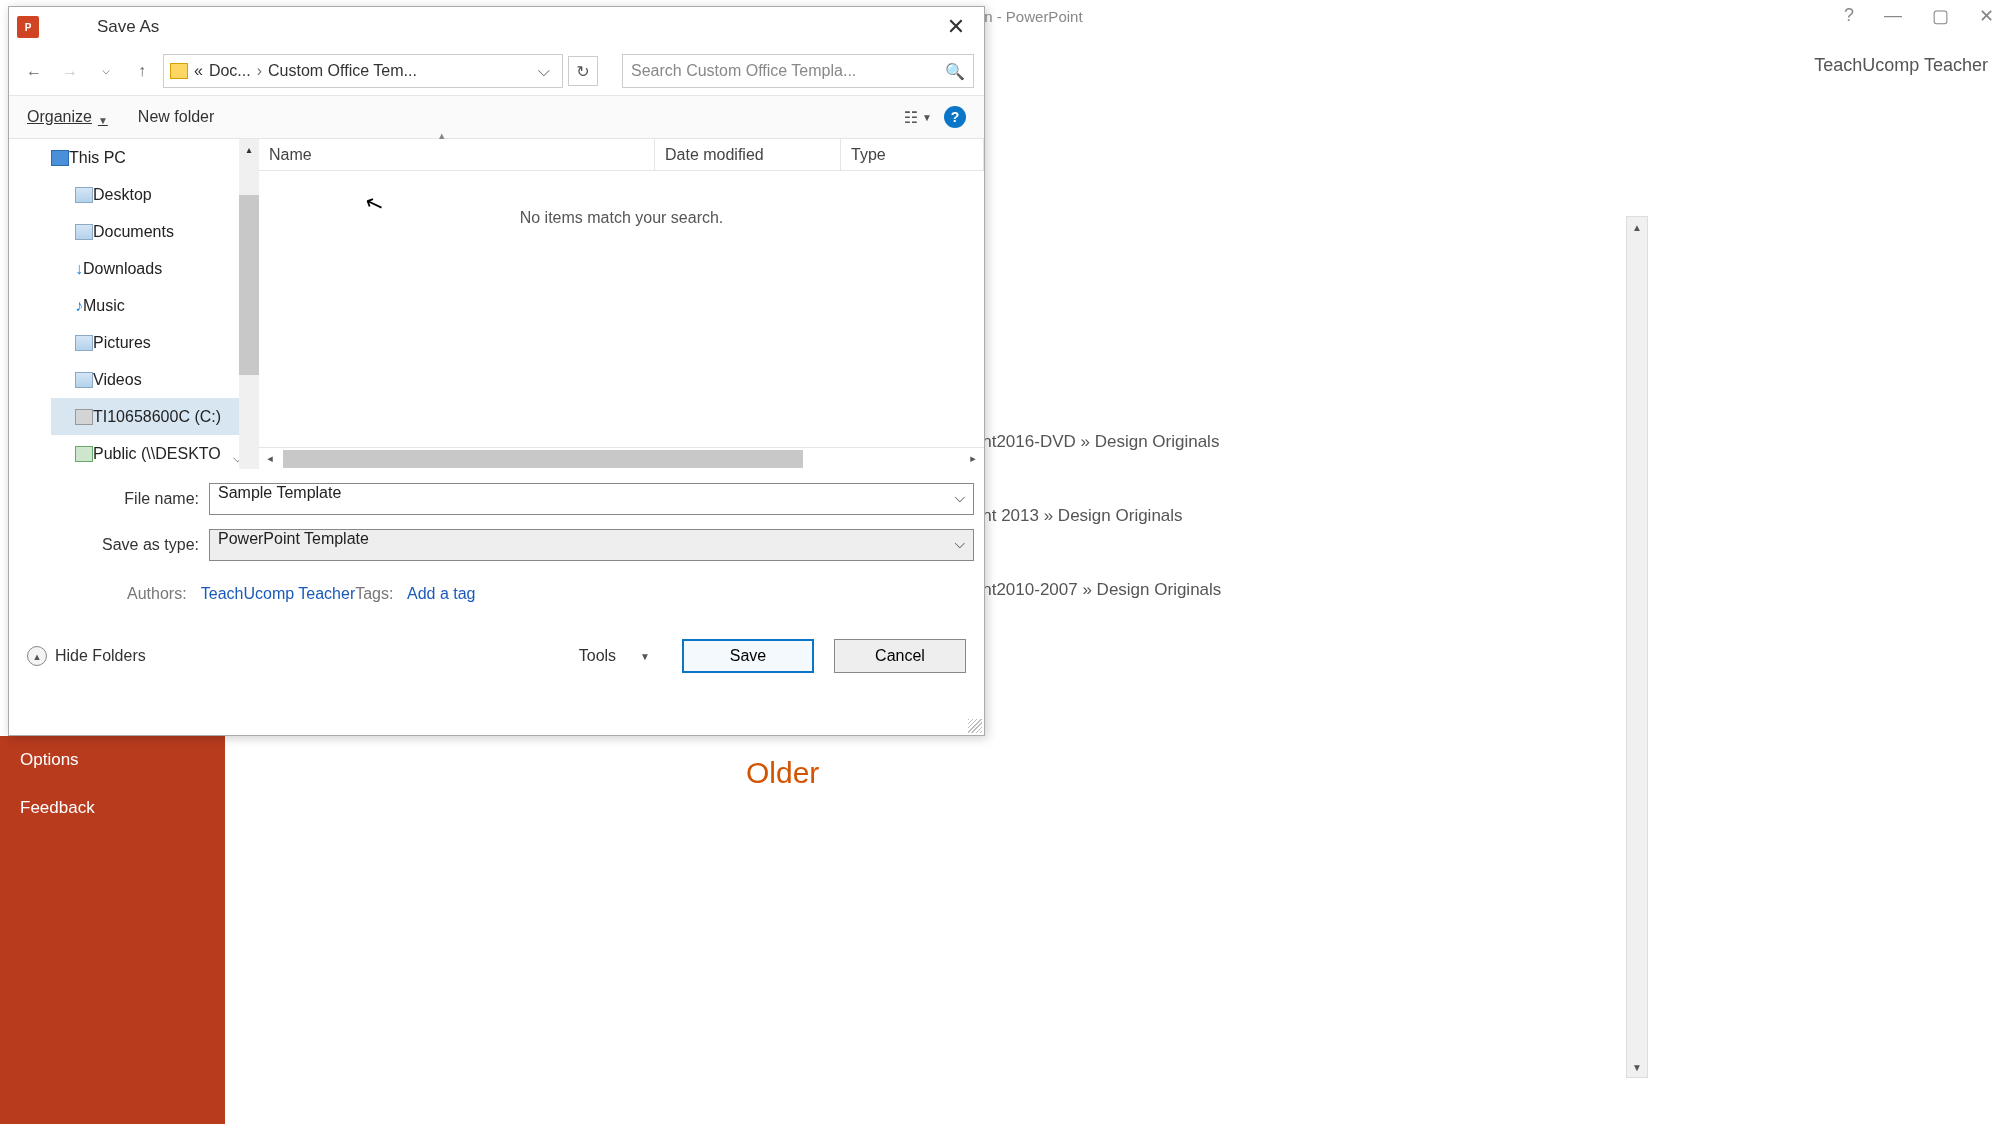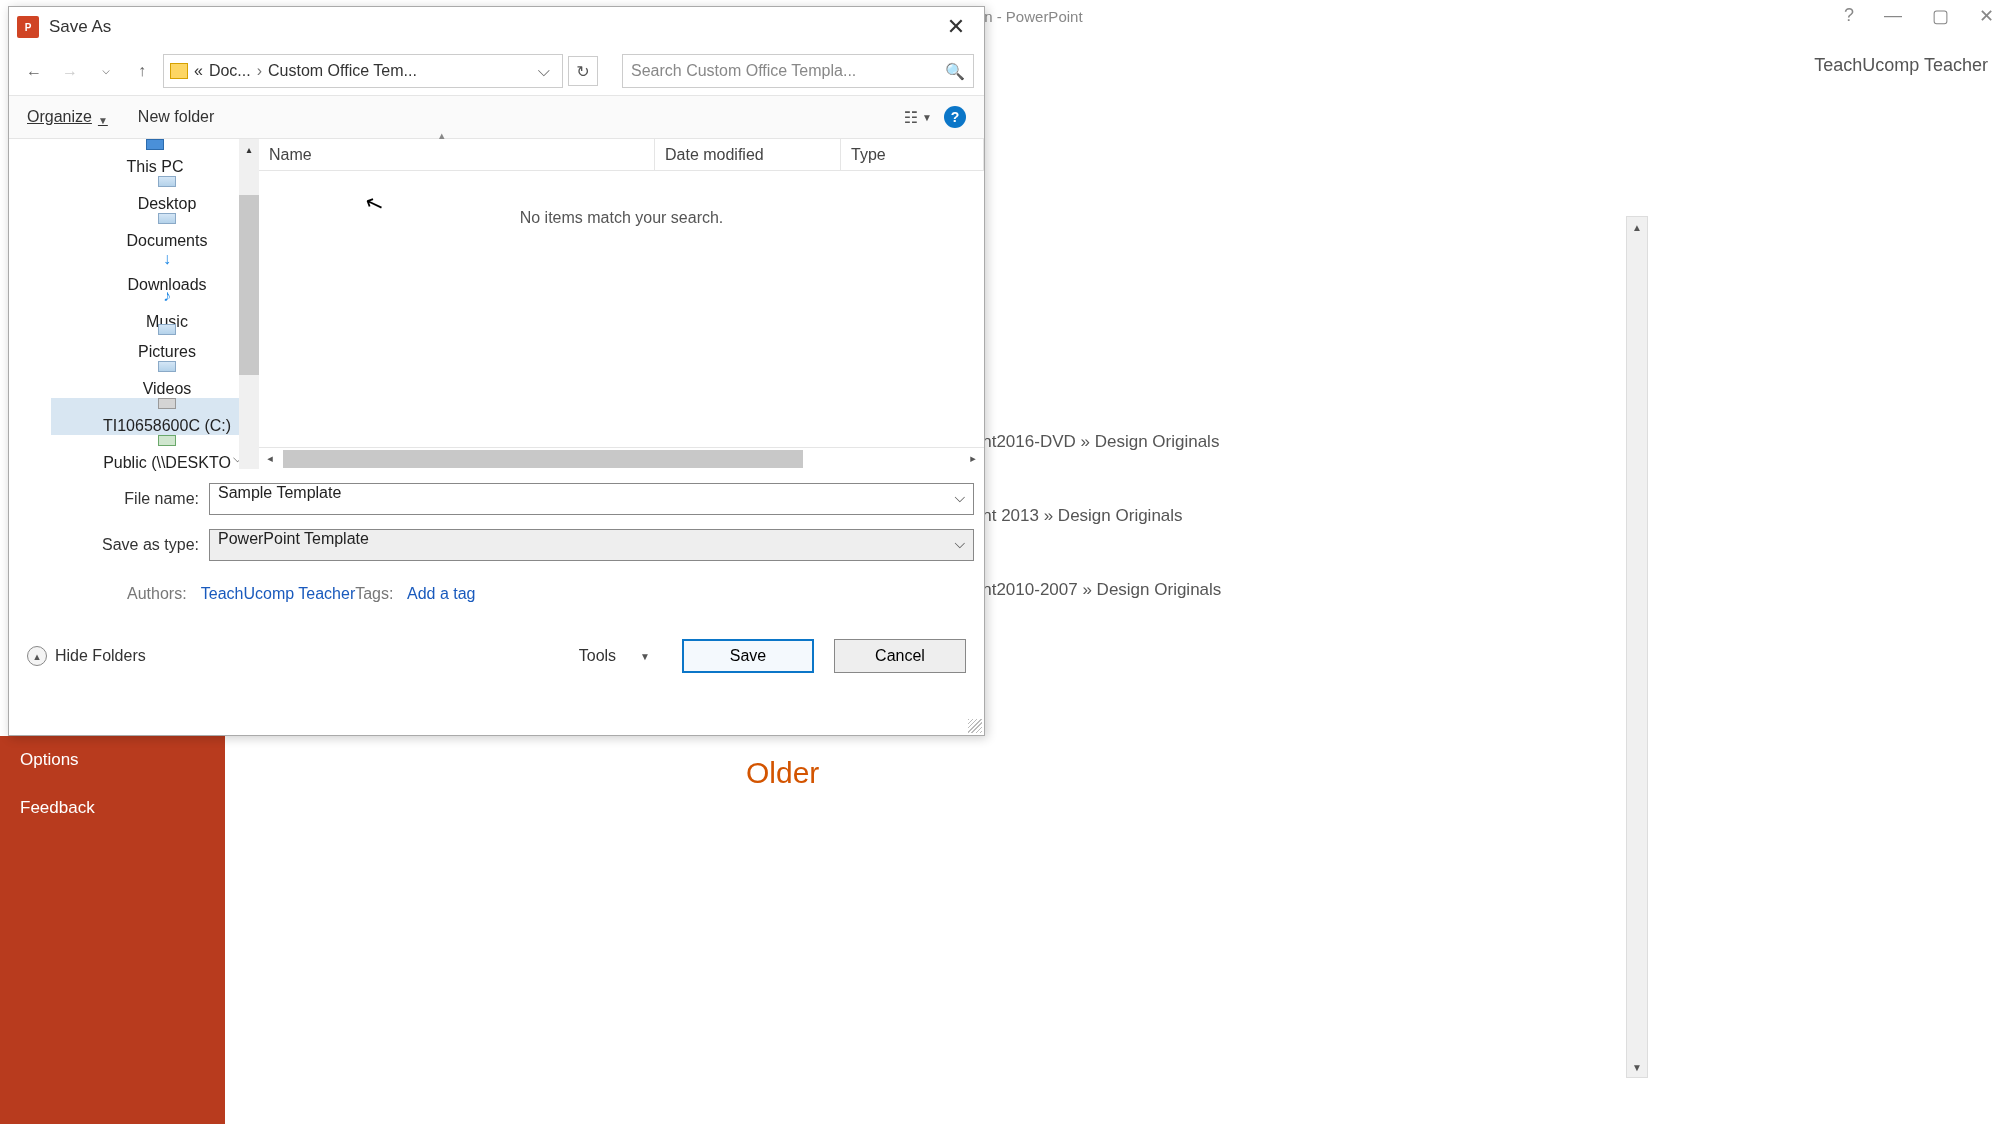--- a/index.html
+++ b/index.html
@@ -20,21 +20,21 @@
 .pp-recent .r-item { margin-bottom: 50px; }
 .scroll-track { position: absolute; left: 1626px; top: 216px; width: 22px; height: 862px; background: #f0f0f0; border: 1px solid #ddd; }
 .scroll-btn { width: 20px; height: 20px; background: #f0f0f0; display:flex; align-items:center; justify-content:center; font-size:10px; color:#555;}
 .scroll-btn.up { position:absolute; top:0; }
 .scroll-btn.down { position:absolute; bottom:0; }
 
 
 .dialog { position: absolute; left: 8px; top: 6px; width: 977px; height: 730px; background: #fff; border: 1px solid #aaa; box-shadow: 2px 2px 10px rgba(0,0,0,0.2); }
 .dlg-titlebar { height: 40px; display: flex; align-items: center; padding: 0 8px; }
 .pp-icon { width: 22px; height: 22px; background: #d04424; margin-right: 10px; display: flex; align-items:center; justify-content:center; color:#fff; font-size:10px; font-weight:bold; border-radius: 2px;}
-.dlg-title { font-size: 17px; color: #333; }
+.dlg-title { font-size: 17px; color: #333; margin-left: 48px; }
 .dlg-close { margin-left: auto; width: 40px; height: 40px; display:flex; align-items:center; justify-content:center; font-size: 22px; color: #333; }
 
 .dlg-navrow { height: 48px; display: flex; align-items: center; padding: 0 10px; gap: 6px; }
 .nav-btn { width: 30px; height: 30px; display:flex; align-items:center; justify-content:center; color:#666; border-radius: 3px; }
 .breadcrumb { flex: 0 0 400px; height: 34px; border: 1px solid #ccc; display:flex; align-items:center; padding: 0 6px; font-size: 16px; color: #333; }
 .bc-folder-icon { width:18px; height:16px; background:#fdd663; border:1px solid #d6a100; margin-right:6px; }
 .bc-sep { margin: 0 6px; color:#777; }
 .bc-drop { margin-left:auto; padding: 0 6px; color:#666; }
 .refresh-btn { width: 30px; height: 30px; border:1px solid #ccc; display:flex; align-items:center; justify-content:center; margin-left:-1px; color:#555;}
 .search-box { flex: 1; height: 34px; border: 1px solid #ccc; margin-left: 18px; display:flex; align-items:center; padding: 0 8px; color:#888; font-size:16px; }
@@ -47,21 +47,21 @@
 .tb-right { margin-left:auto; display:flex; align-items:center; gap:12px; }
 .view-btn { display:flex; align-items:center; gap:4px; color:#555; }
 .help-icon { width:22px; height:22px; border-radius:50%; background:#0b76c8; color:#fff; display:flex; align-items:center; justify-content:center; font-size:14px; font-weight:bold; }
 
 .dlg-body { display:flex; height: 330px; }
 .tree { width: 250px; background:#fff; position:relative; }
 .tree-scroll { width:20px; height:100%; background:#f0f0f0; position:absolute; right:0; top:0; }
 .tree-scroll-thumb { position:absolute; top:56px; width:20px; height:180px; background:#c8c8c8; right:0;}
 .tree-scroll .up { position:absolute; top:0; width:20px; height:20px; display:flex; align-items:center; justify-content:center; font-size:10px; color:#333;}
 .tree ul { list-style:none; padding-left: 42px; }
-.tree li { height: 37px; display:flex; align-items:center; font-size:16px; color:#222; gap:8px;flex-direction:column; }
+.tree li { height: 37px; display:flex; align-items:center; font-size:16px; color:#222; gap:0; }
 .tree li.selected { background:#d8e6f2; }
 .tree .node-icon { width:18px; height:16px; display:inline-block; }
 .icon-pc { background:#4a90d9; border:1px solid #2c6bad; }
 .icon-folder { width:18px; height:14px; border:1px solid #8aa9c7; background:linear-gradient(#d4e6f6,#b4d2ea); }
 .icon-drive { width:18px; height:14px; background:#d4d4d4; border:1px solid #999;}
 .icon-net { width:18px; height:14px; background:#cfe6ce; border:1px solid #6aa86a;}
 .tree-expand { position:absolute; left: 224px; bottom:4px; font-size:12px; color:#555; }
 
 .filelist { flex:1; display:flex; flex-direction:column; position:relative; }
 .fl-header { height:32px; display:flex; border-bottom:1px solid #e5e5e5; font-size:16px; color:#444; align-items:center; }

